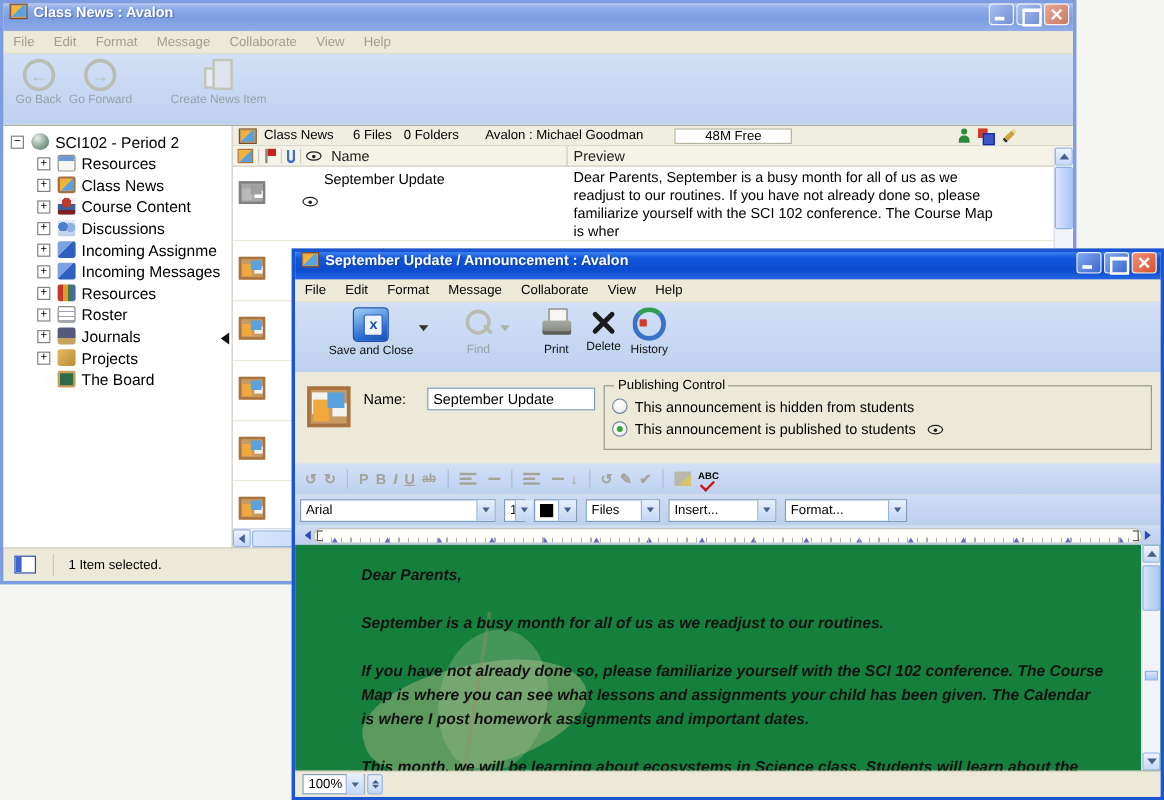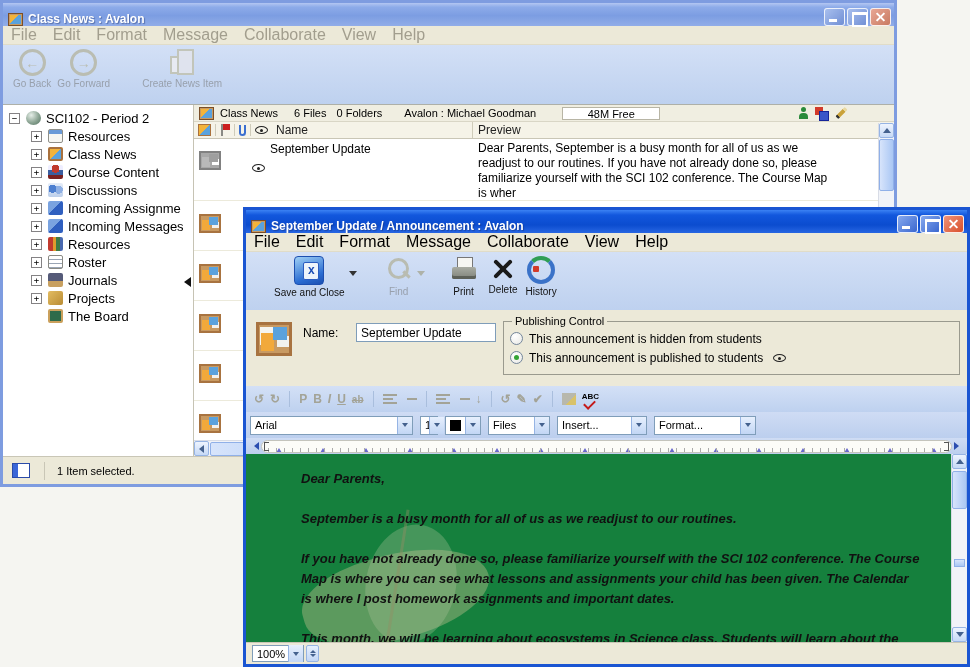--- a/index.html
+++ b/index.html
@@ -4,37 +4,37 @@
 <style>
   * { margin:0; padding:0; box-sizing:border-box; }
   html,body { width:970px; height:667px; }
   body { position:relative; overflow:hidden; background:#f5f5f1; font-family:"Liberation Sans",sans-serif; }
 
   .win { position:absolute; border:3px solid; display:flex; flex-direction:column; }
   .win-back { left:0; top:0; width:897px; height:487px; border-color:#7e9ce0; background:#ece9d8; z-index:1; }
   .win-front { left:243px; top:207px; width:727px; height:460px; border-color:#1a55d2; background:#ece9d8; z-index:10; }
 
   
-  .titlebar { height:23px; display:flex; align-items:flex-end; gap:5px; padding:0 3px 0 5px; flex:0 0 auto; }
+  .titlebar { height:23px; display:flex; align-items:flex-start; gap:5px; padding:0 3px 0 5px; flex:0 0 auto; }
   .win-back .titlebar { background:linear-gradient(180deg,#b3c6f2 0%,#8dabe9 18%,#7c9de2 55%,#91ade8 100%); }
   .win-front .titlebar { background:linear-gradient(180deg,#3b82f4 0%,#1257dd 22%,#0b4ccf 65%,#2766e2 100%); }
   .title-text { flex:1; color:#fff; font-weight:bold; font-size:12px; white-space:nowrap; overflow:hidden; text-shadow:1px 1px 1px rgba(20,40,100,.45); }
   .winbtns { display:flex; gap:2px; }
   .wbtn { width:21px; height:18px; border-radius:3px; border:1px solid rgba(255,255,255,.85); position:relative; }
   .wbtn-blue { background:linear-gradient(135deg,#86a9ee,#3a67cf); }
   .wbtn-red  { background:linear-gradient(135deg,#f09379,#d9502c); }
   .win-back .wbtn-blue { background:linear-gradient(135deg,#a8bfee,#718fd4); }
   .win-back .wbtn-red  { background:linear-gradient(135deg,#e8a795,#c97a61); }
   .wbtn-min::after { content:""; position:absolute; left:4px; bottom:3px; width:8px; height:3px; background:#fff; }
   .wbtn-max::after { content:""; position:absolute; left:4px; top:3px; width:12px; height:10px; border:2px solid #fff; border-top-width:3px; }
   .wbtn-cls::before,.wbtn-cls::after { content:""; position:absolute; left:4px; top:7px; width:11px; height:2px; background:#fff; }
   .wbtn-cls::before { transform:rotate(45deg); } .wbtn-cls::after { transform:rotate(-45deg); }
 
   
-  .menubar { height:19px; background:#ece9d8; display:flex; align-items:center; font-size:16px; flex:0 0 auto; border-bottom:1px solid #e0dcc8; }
+  .menubar { height:19px; background:#ece9d8; display:flex; align-items:center; font-size:11px; flex:0 0 auto; border-bottom:1px solid #e0dcc8; }
   .menubar span { padding:2px 8px; }
   .menu-gray span { color:#a29e8e; }
   .menu-black span { color:#000; }
 
   
   .bigbar { background:linear-gradient(180deg,#d3e0f6,#bed1ef); display:flex; align-items:flex-start; flex:0 0 auto; }
   .win-back .bigbar { height:59px; padding:4px 0 0 10px; gap:6px; }
   .win-front .bigbar { height:58px; padding:4px 0 0 8px; gap:0; }
   .tool { display:flex; flex-direction:column; align-items:center; }
   .tool .lbl { font-size:10px; margin-top:2px; white-space:nowrap; }

